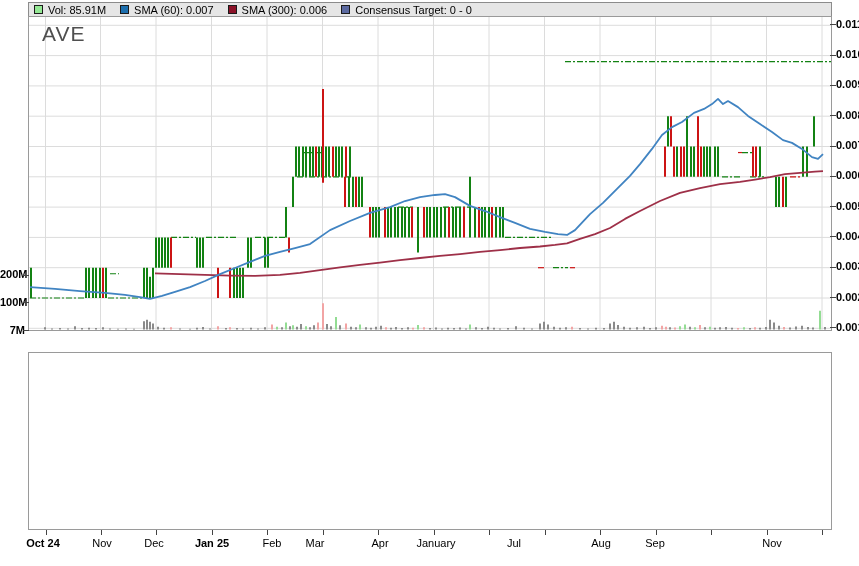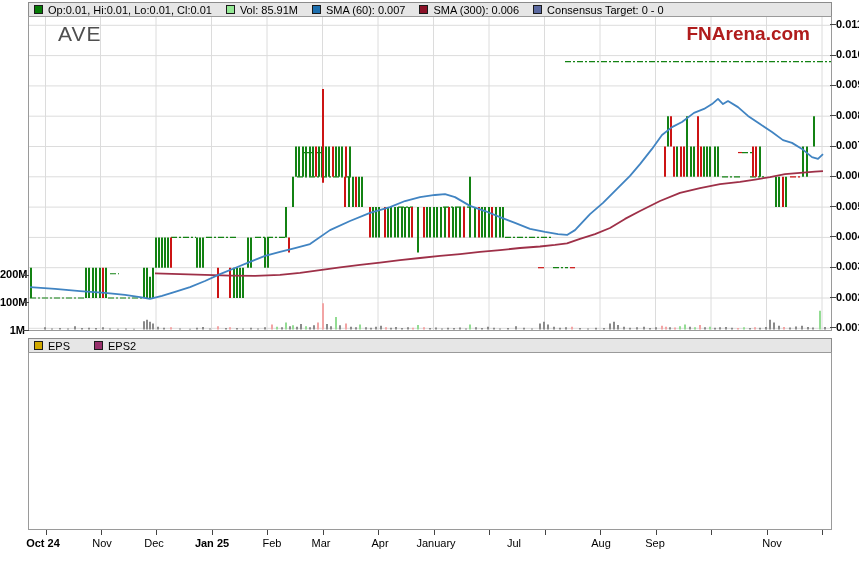--- a/index.html
+++ b/index.html
@@ -5,36 +5,32 @@
   html,body{margin:0;padding:0;background:#fff;}
   .stage{position:relative;width:859px;height:566px;background:#fff;overflow:hidden;
          font-family:"Liberation Sans",sans-serif;}
   .legendbar{position:absolute;left:28px;width:804px;height:15px;background:#e6e6e6;
              border:1px solid #8c8c8c;box-sizing:border-box;display:flex;align-items:center;
              padding-left:5px;gap:14px;font-size:11px;color:#000;white-space:nowrap;}
   .legend-item{display:flex;align-items:center;gap:5px;}
   .sw{width:9px;height:9px;border:1px solid #1a1a1a;box-sizing:border-box;display:inline-block;}
   .panel{position:absolute;left:28px;width:804px;background:#fff;border:1px solid #9a9a9a;
          box-sizing:border-box;}
-  .ticker-title{position:absolute;left:58px;top:22px;font-size:21px;color:#4f4f4f;letter-spacing:1px;}
+  .ticker-title{position:absolute;left:42px;top:22px;font-size:21px;color:#4f4f4f;letter-spacing:1px;}
   .watermark{position:absolute;right:49px;top:23px;font-size:19px;font-weight:bold;color:#b01c1c;}
   .ax{position:absolute;font-size:11px;font-weight:bold;color:#000;}
   .month{position:absolute;top:537px;width:64px;text-align:center;font-size:11px;color:#000;}
   .tick{position:absolute;background:#444;}
 </style>
 </head>
 <body>
 
 <div class="stage">
 
   <div class="legendbar" style="top:2px;">
-    <span class="legend-item">
-      <span class="sw" style="background: rgb(6, 123, 6);"></span>
-      <span>Op:0.01, Hi:0.01, Lo:0.01, Cl:0.01</span>
-    </span>
     <span class="legend-item">
       <span class="sw" style="background: rgb(148, 232, 148);"></span>
       <span>Vol: 85.91M</span>
     </span>
     <span class="legend-item">
       <span class="sw" style="background: rgb(29, 111, 174);"></span>
       <span>SMA (60): 0.007</span>
     </span>
     <span class="legend-item">
       <span class="sw" style="background: rgb(140, 18, 40);"></span>
@@ -349,21 +345,20 @@
         <line x1="757" y1="190.10000000000002" x2="757" y2="159.8" stroke="#138213" stroke-width="2"></line>
         <line x1="774" y1="159.8" x2="774" y2="129.5" stroke="#138213" stroke-width="2"></line>
         <line x1="778" y1="159.8" x2="778" y2="129.5" stroke="#138213" stroke-width="2"></line>
         <line x1="785" y1="129.5" x2="785" y2="99.20000000000002" stroke="#138213" stroke-width="2"></line>
         <polyline points="126,256.457 151,257.063 176,257.97200000000004 201,258.57800000000003 226,258.88100000000003 251,257.97200000000004 271,255.851 291,253.12400000000002 311,250.39700000000002 331,247.973 351,245.549 371,243.125 391,241.00400000000002 411,238.88300000000004 431,237.065 451,234.94400000000002 471,233.12600000000003 491,231.005 511,229.49 526,227.97500000000002 538,226.46 551,221.91500000000002 566,217.067 581,211.007 596,201.917 611,194.039 631,184.04000000000002 651,175.859 671,171.01100000000002 691,167.072 711,164.95100000000002 726,162.52700000000002 741,160.103 756,157.073 771,155.86100000000002 786,154.649 794,154.043" fill="none" stroke="#9e3048" stroke-width="1.8" stroke-linejoin="round"></polyline>
         <polyline points="1,270.092 26,271.91 51,274.031 76,275.849 96,277.97 111,280.091 121,281.909 133,278.879 146,274.94 161,270.092 176,264.032 191,257.063 206,251.00300000000001 221,244.943 236,238.88300000000004 251,234.94400000000002 266,231.005 281,227.06600000000003 301,213.12800000000001 321,204.038 341,195.85700000000003 361,190.10000000000002 376,184.04000000000002 391,180.10100000000003 406,177.98 416,177.07100000000003 426,180.10100000000003 441,188.888 456,194.039 471,200.09900000000002 486,205.85600000000002 501,211.916 516,214.94600000000003 529,217.067 538,217.976 546,213.12800000000001 561,197.06900000000002 574,185.858 588,171.92000000000002 601,158.89100000000002 611,147.074 623,131.924 633,117.98599999999999 643,110.108 653,104.95700000000002 665,95.86700000000005 675,91.928 683,87.08000000000004 689,81.92900000000003 694,87.08000000000004 699,84.04999999999998 709,90.11000000000001 719,98.89700000000002 731,107.078 743,114.95600000000002 754,123.137 763,125.86400000000003 773,131.924 783,140.10500000000002 789,141.923 794,137.07500000000002" fill="none" stroke="#4184c2" stroke-width="1.8" stroke-linejoin="round"></polyline>
       </svg>
   </div>
 
   <div class="ticker-title">AVE</div>
-  <div class="watermark">FNArena.com</div>
 
   <div id="right-axis">
       <div class="ax" style="left:836px;top:17.800000000000068px;">0.011</div>
       <div class="tick" style="left:830px;top:24.300000000000068px;width:6px;height:1px;"></div>
       <div class="ax" style="left:836px;top:48.099999999999966px;">0.010</div>
       <div class="tick" style="left:830px;top:54.599999999999966px;width:6px;height:1px;"></div>
       <div class="ax" style="left:836px;top:78.4px;">0.009</div>
       <div class="tick" style="left:830px;top:84.9px;width:6px;height:1px;"></div>
       <div class="ax" style="left:836px;top:108.70000000000002px;">0.008</div>
       <div class="tick" style="left:830px;top:115.20000000000002px;width:6px;height:1px;"></div>
@@ -380,30 +375,30 @@
       <div class="ax" style="left:836px;top:290.5px;">0.002</div>
       <div class="tick" style="left:830px;top:297px;width:6px;height:1px;"></div>
       <div class="ax" style="left:836px;top:320.8px;">0.001</div>
       <div class="tick" style="left:830px;top:327.3px;width:6px;height:1px;"></div>
     </div>
   <div id="vol-axis">
       <div class="ax" style="left:0;width:25px;text-align:right;top:268.4px;">200M</div>
       <div class="tick" style="left:23px;top:274.9px;width:6px;height:1px;"></div>
       <div class="ax" style="left:0;width:25px;text-align:right;top:295.95px;">100M</div>
       <div class="tick" style="left:23px;top:302.45px;width:6px;height:1px;"></div>
-      <div class="ax" style="left:0;width:25px;text-align:right;top:323.5px;">1M</div>
+      <div class="ax" style="left:0;width:25px;text-align:right;top:323.5px;">7M</div>
       <div class="tick" style="left:23px;top:330px;width:6px;height:1px;"></div>
     </div>
   <div id="bottom-axis">
       <div class="month" style="left: 11px; font-weight: bold;">Oct 24</div>
       <div class="month" style="left:70px;">Nov</div>
       <div class="month" style="left:122px;">Dec</div>
       <div class="month" style="left: 180px; font-weight: bold;">Jan 25</div>
       <div class="month" style="left:240px;">Feb</div>
-      <div class="month" style="left:289px;text-align:center;">Mar</div>
+      <div class="month" style="left:283px;text-align:center;">Mar</div>
       <div class="month" style="left:348px;">Apr</div>
       <div class="month" style="left:404px;">January</div>
       <div class="month" style="left:457px;margin-top:40px;">Jun</div>
       <div class="month" style="left:482px;">Jul</div>
       <div class="month" style="left:569px;">Aug</div>
       <div class="month" style="left:623px;">Sep</div>
       <div class="month" style="left:681px;margin-top:36px;">Oct</div>
       <div class="month" style="left:740px;">Nov</div>
       <div class="tick" style="left:45.5px;top:530px;width:1px;height:5px;"></div>
       <div class="tick" style="left:100.5px;top:530px;width:1px;height:5px;"></div>
@@ -415,26 +410,16 @@
       <div class="tick" style="left:433.5px;top:530px;width:1px;height:5px;"></div>
       <div class="tick" style="left:489px;top:530px;width:1px;height:5px;"></div>
       <div class="tick" style="left:544.5px;top:530px;width:1px;height:5px;"></div>
       <div class="tick" style="left:600px;top:530px;width:1px;height:5px;"></div>
       <div class="tick" style="left:655.5px;top:530px;width:1px;height:5px;"></div>
       <div class="tick" style="left:711px;top:530px;width:1px;height:5px;"></div>
       <div class="tick" style="left:766.5px;top:530px;width:1px;height:5px;"></div>
       <div class="tick" style="left:822px;top:530px;width:1px;height:5px;"></div>
     </div>
 
-  <div class="legendbar" style="top:338px;gap:24px;">
-    <span class="legend-item">
-      <span class="sw" style="background: rgb(208, 168, 0);"></span>
-      <span>EPS</span>
-    </span>
-    <span class="legend-item">
-      <span class="sw" style="background: rgb(151, 48, 107);"></span>
-      <span>EPS2</span>
-    </span>
-  </div>
 
   <div class="panel" style="top:352px;height:178px;"></div>
 
 </div>
 
 </body></html>

